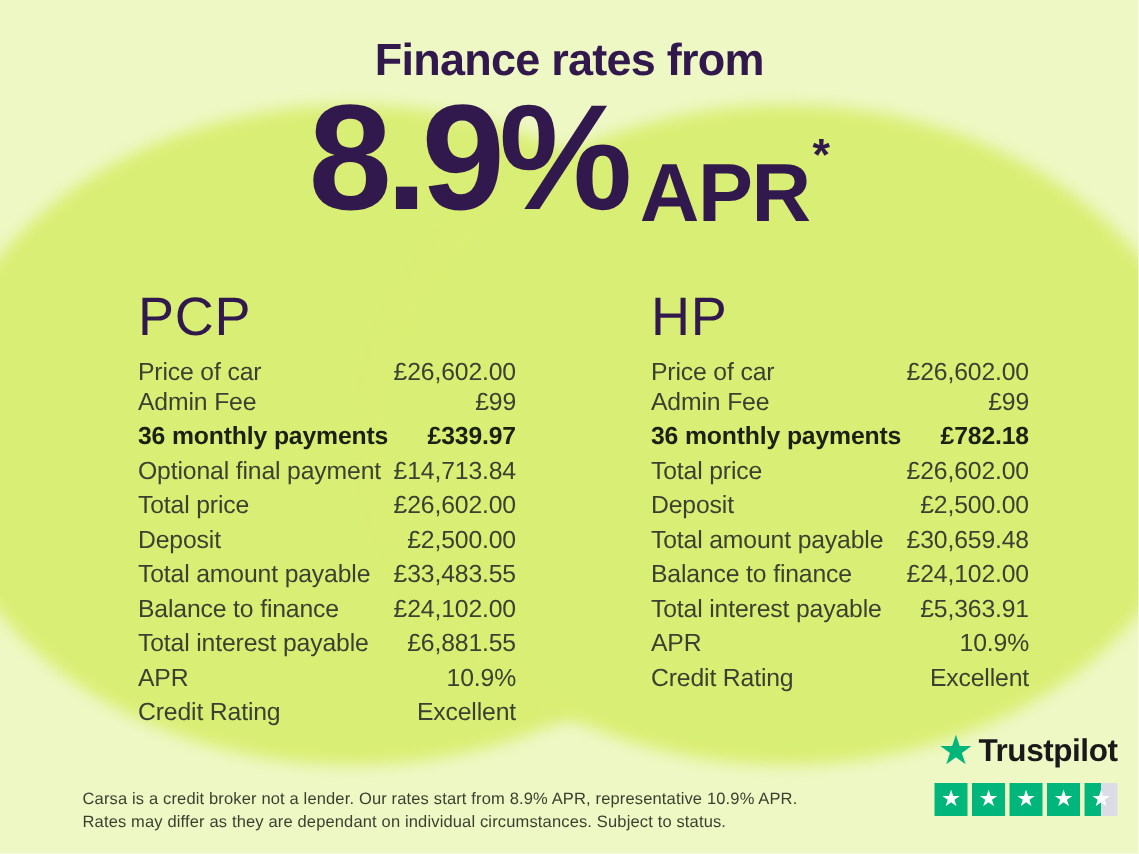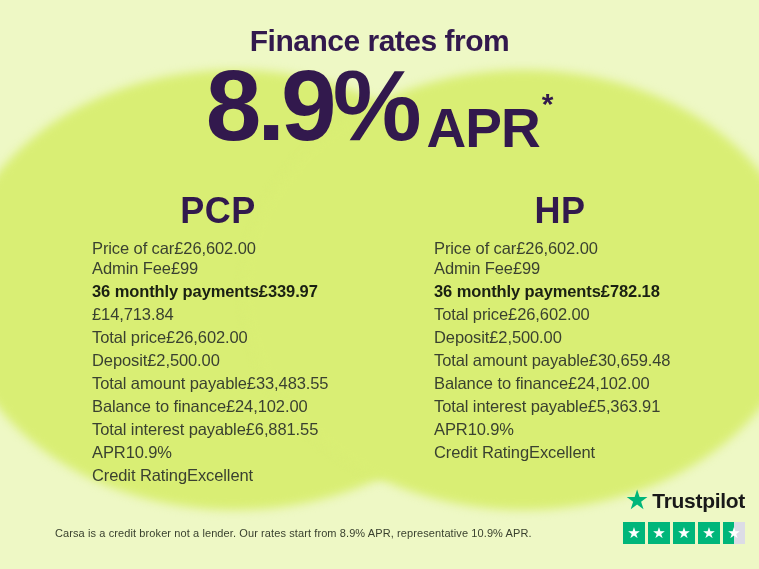--- a/index.html
+++ b/index.html
@@ -33,26 +33,25 @@
   }
   .rate{font-size:100px;font-weight:800;letter-spacing:-4px;line-height:1.02;}
   .apr{font-size:55px;font-weight:800;letter-spacing:-1px;margin-left:9px;line-height:1;}
   .ast{font-size:30px;font-weight:800;align-self:flex-start;margin-top:33px;margin-left:2px;}
 
   .col{position:absolute;top:190px;width:252px;}
   .col-pcp{left:92px;}
   .col-hp{left:434px;}
   .col-title{
     height:38px;margin-bottom:10px;
-    text-align:center;
-    font-size:36px;font-weight:700;letter-spacing:0.5px;
+    font-size:36px;font-weight:400;letter-spacing:0.5px;
     color:var(--purple,#32194d);
   }
   .row{
-    display:flex;
+    display:flex;justify-content:space-between;
     font-size:16.5px;line-height:20px;letter-spacing:-0.1px;
     color:var(--table_text,#3a4130);
   }
   .rows .row:nth-child(n+3){margin-top:3px;}
   .row.bold{font-weight:700;color:var(--table_text_bold,#1a2012);}
   .val{text-align:right;}
 
   .disclaimer{
     position:absolute;left:55px;top:526px;
     font-size:11px;line-height:14.5px;letter-spacing:0.1px;
@@ -108,20 +107,21 @@
           </div>
           <div class="row">
             <span class="lbl">Admin Fee</span>
             <span class="val">£99</span>
           </div>
           <div class="row bold">
             <span class="lbl">36 monthly payments</span>
             <span class="val">£339.97</span>
           </div>
           <div class="row">
+            <span class="lbl">Optional final payment</span>
             <span class="val">£14,713.84</span>
           </div>
           <div class="row">
             <span class="lbl">Total price</span>
             <span class="val">£26,602.00</span>
           </div>
           <div class="row">
             <span class="lbl">Deposit</span>
             <span class="val">£2,500.00</span>
           </div>
@@ -189,20 +189,21 @@
           </div>
           <div class="row">
             <span class="lbl">Credit Rating</span>
             <span class="val">Excellent</span>
           </div>
         </div>
     </div>
 
     <div class="disclaimer">
       <div>Carsa is a credit broker not a lender. Our rates start from 8.9% APR, representative 10.9% APR.</div>
+      <div>Rates may differ as they are dependant on individual circumstances. Subject to status.</div>
     </div>
 
     <div class="trustpilot">
       <div class="tp-logo">
         <span class="tp-star-icon">★</span>
         <span class="tp-brand">Trustpilot</span>
       </div>
       <div class="tp-stars">
           <div class="star-box">★</div>
           <div class="star-box">★</div>

